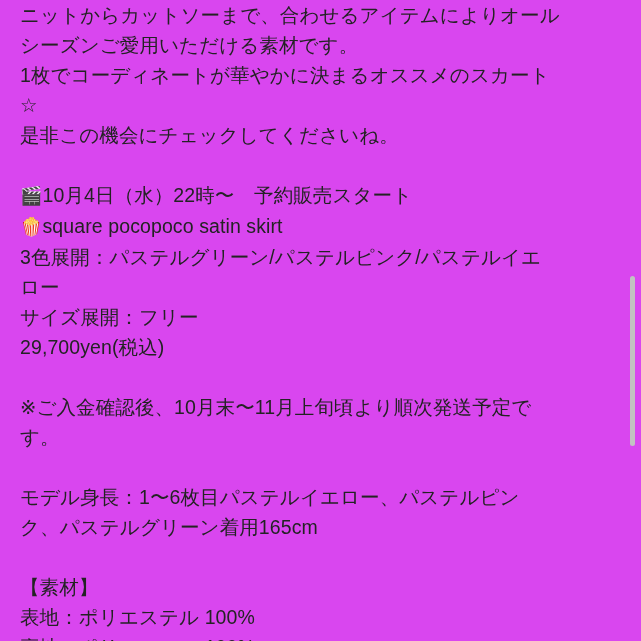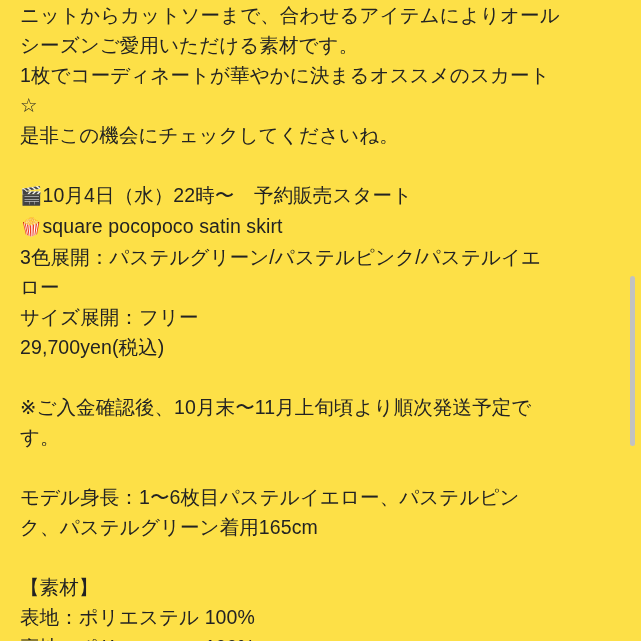--- a/index.html
+++ b/index.html
@@ -11,21 +11,21 @@
     height: 641px;
     background: #ffffff;
     font-family: "Liberation Sans", "DejaVu Sans", sans-serif;
     color: #1f1f1f;
     overflow: hidden;
     position: relative;
   }
   #page {
     position: absolute;
     inset: 0;
-    background: #fde047;
+    background: #d946ef;
   }
   .doc {
     position: absolute;
     left: 20px;
     top: 0px;
     width: 588px;
     font-size: 19.5px;
     line-height: 30px;
     letter-spacing: 0.1px;
     color: #232323;

